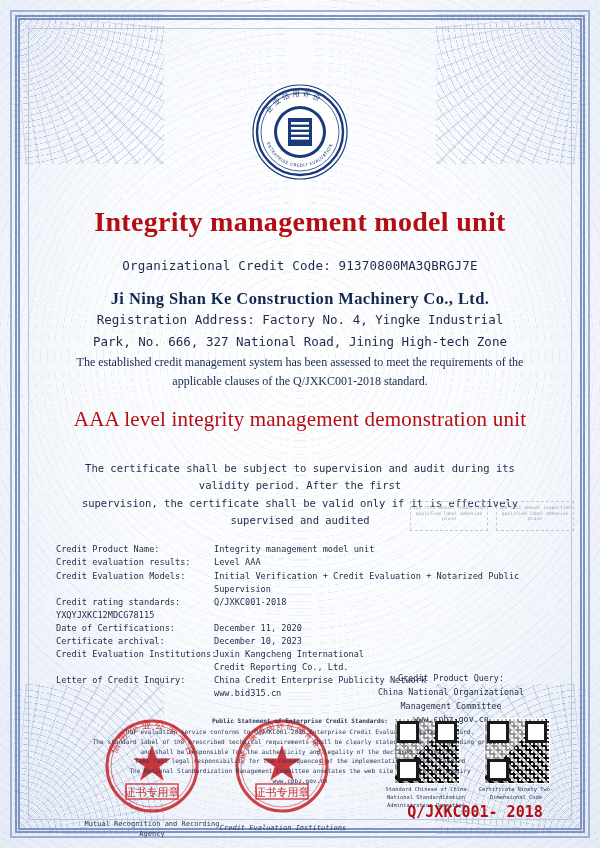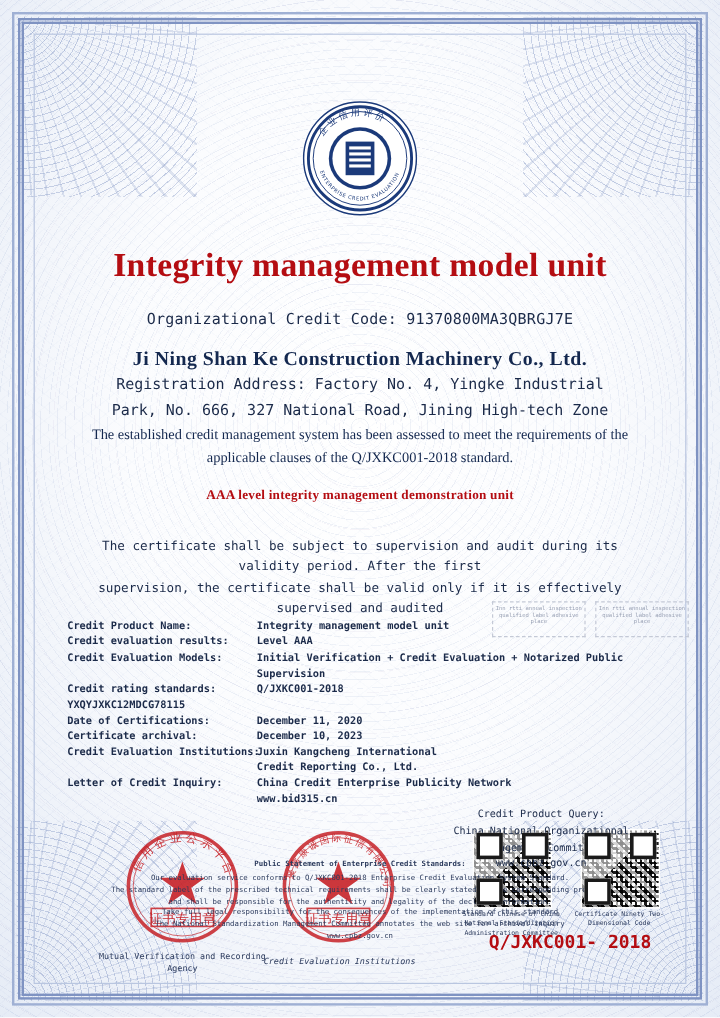--- a/index.html
+++ b/index.html
@@ -122,43 +122,43 @@
   .statement {
     font-size: 12px;
     color: #14284f;
     line-height: 1.6;
     padding: 0 24px;
     font-weight: normal;
     font-family: "Liberation Serif", serif;
   }
   .level-title {
     margin-top: 16px;
-    font-size: 11px;
-    font-weight: bold;
+    font-size: 21px;
+    font-weight: normal;
     color: #b40d12;
     letter-spacing: 0.2px;
   }
   .supervision {
     margin-top: 28px;
     font-size: 10.5px;
     color: #1b2a49;
     line-height: 1.65;
     padding: 0 6px;
     font-family: "DejaVu Sans Mono", monospace;
   }
 
   
   .fields {
+    margin-top: 14px;
     text-align: left;
     font-family: "DejaVu Sans Mono", monospace;
     font-size: 8.6px;
     color: #1b2a49;
     line-height: 1.52;
     padding-left: 4px;
-    font-weight: bold;
   }
   .field-row {
     display: flex;
     align-items: flex-start;
   }
   .field-label {
     width: 158px;
     flex: 0 0 158px;
     white-space: nowrap;
   }
@@ -417,21 +417,21 @@
           <circle cx="54" cy="54" r="41" fill="none" stroke="#c62127" stroke-width="0.8" opacity="0.7"></circle>
           <polygon points="54,33 58.6,46.5 73,46.5 61.4,54.8 65.8,68.5 54,60.2 42.2,68.5 46.6,54.8 35,46.5 49.4,46.5" fill="#c62127" opacity="0.9"></polygon>
           <text font-size="8" fill="#c62127" font-family="DejaVu Sans, sans-serif" letter-spacing="1.6" opacity="0.9">
             <textPath href="#s2top" startOffset="5%">聚鑫康诚国际征信有限公司</textPath>
           </text>
           <rect x="28" y="72" width="52" height="15" fill="none" stroke="#c62127" stroke-width="1.4" opacity="0.85"></rect>
           <text x="54" y="84" font-size="11" fill="#c62127" text-anchor="middle" font-family="DejaVu Sans, sans-serif" opacity="0.95">证书专用章</text>
         </svg>
       </div>
 
-      <div class="stamp-caption cap-1">Mutual Verification
+      <div class="stamp-caption cap-1">Mutual Recognition
 and Recording Agency</div>
       <div class="stamp-caption cap-2">Credit Evaluation Institutions</div>
 
       <div class="qr qr-1">
         <div class="qr-corner" style="left:2px;top:2px;"></div>
         <div class="qr-corner" style="right:2px;top:2px;"></div>
         <div class="qr-corner" style="left:2px;bottom:2px;"></div>
       </div>
       <div class="qr qr-2">
         <div class="qr-corner" style="left:2px;top:2px;"></div>

